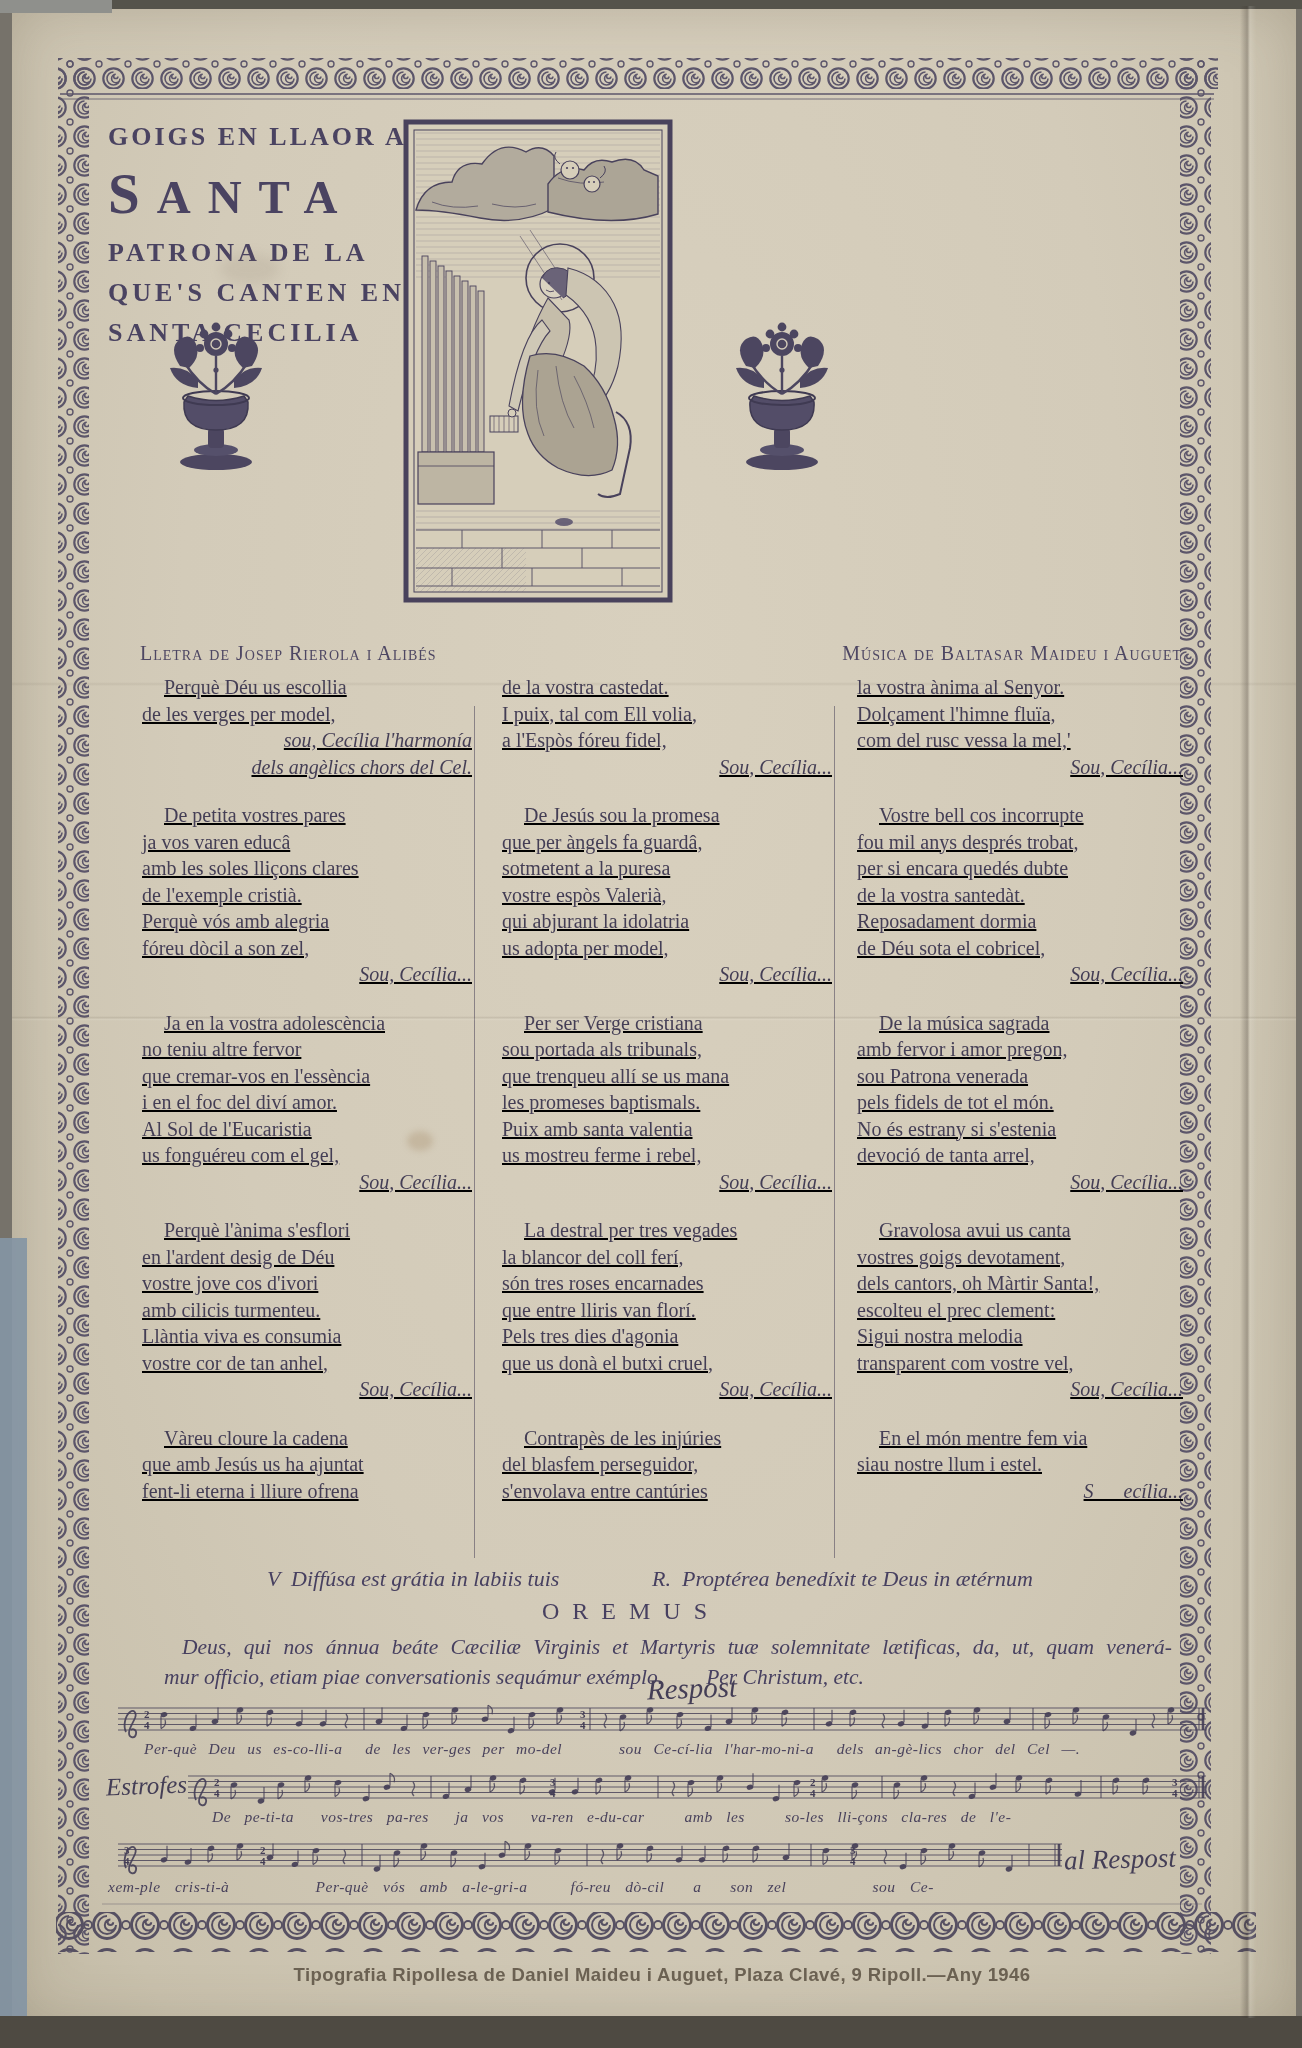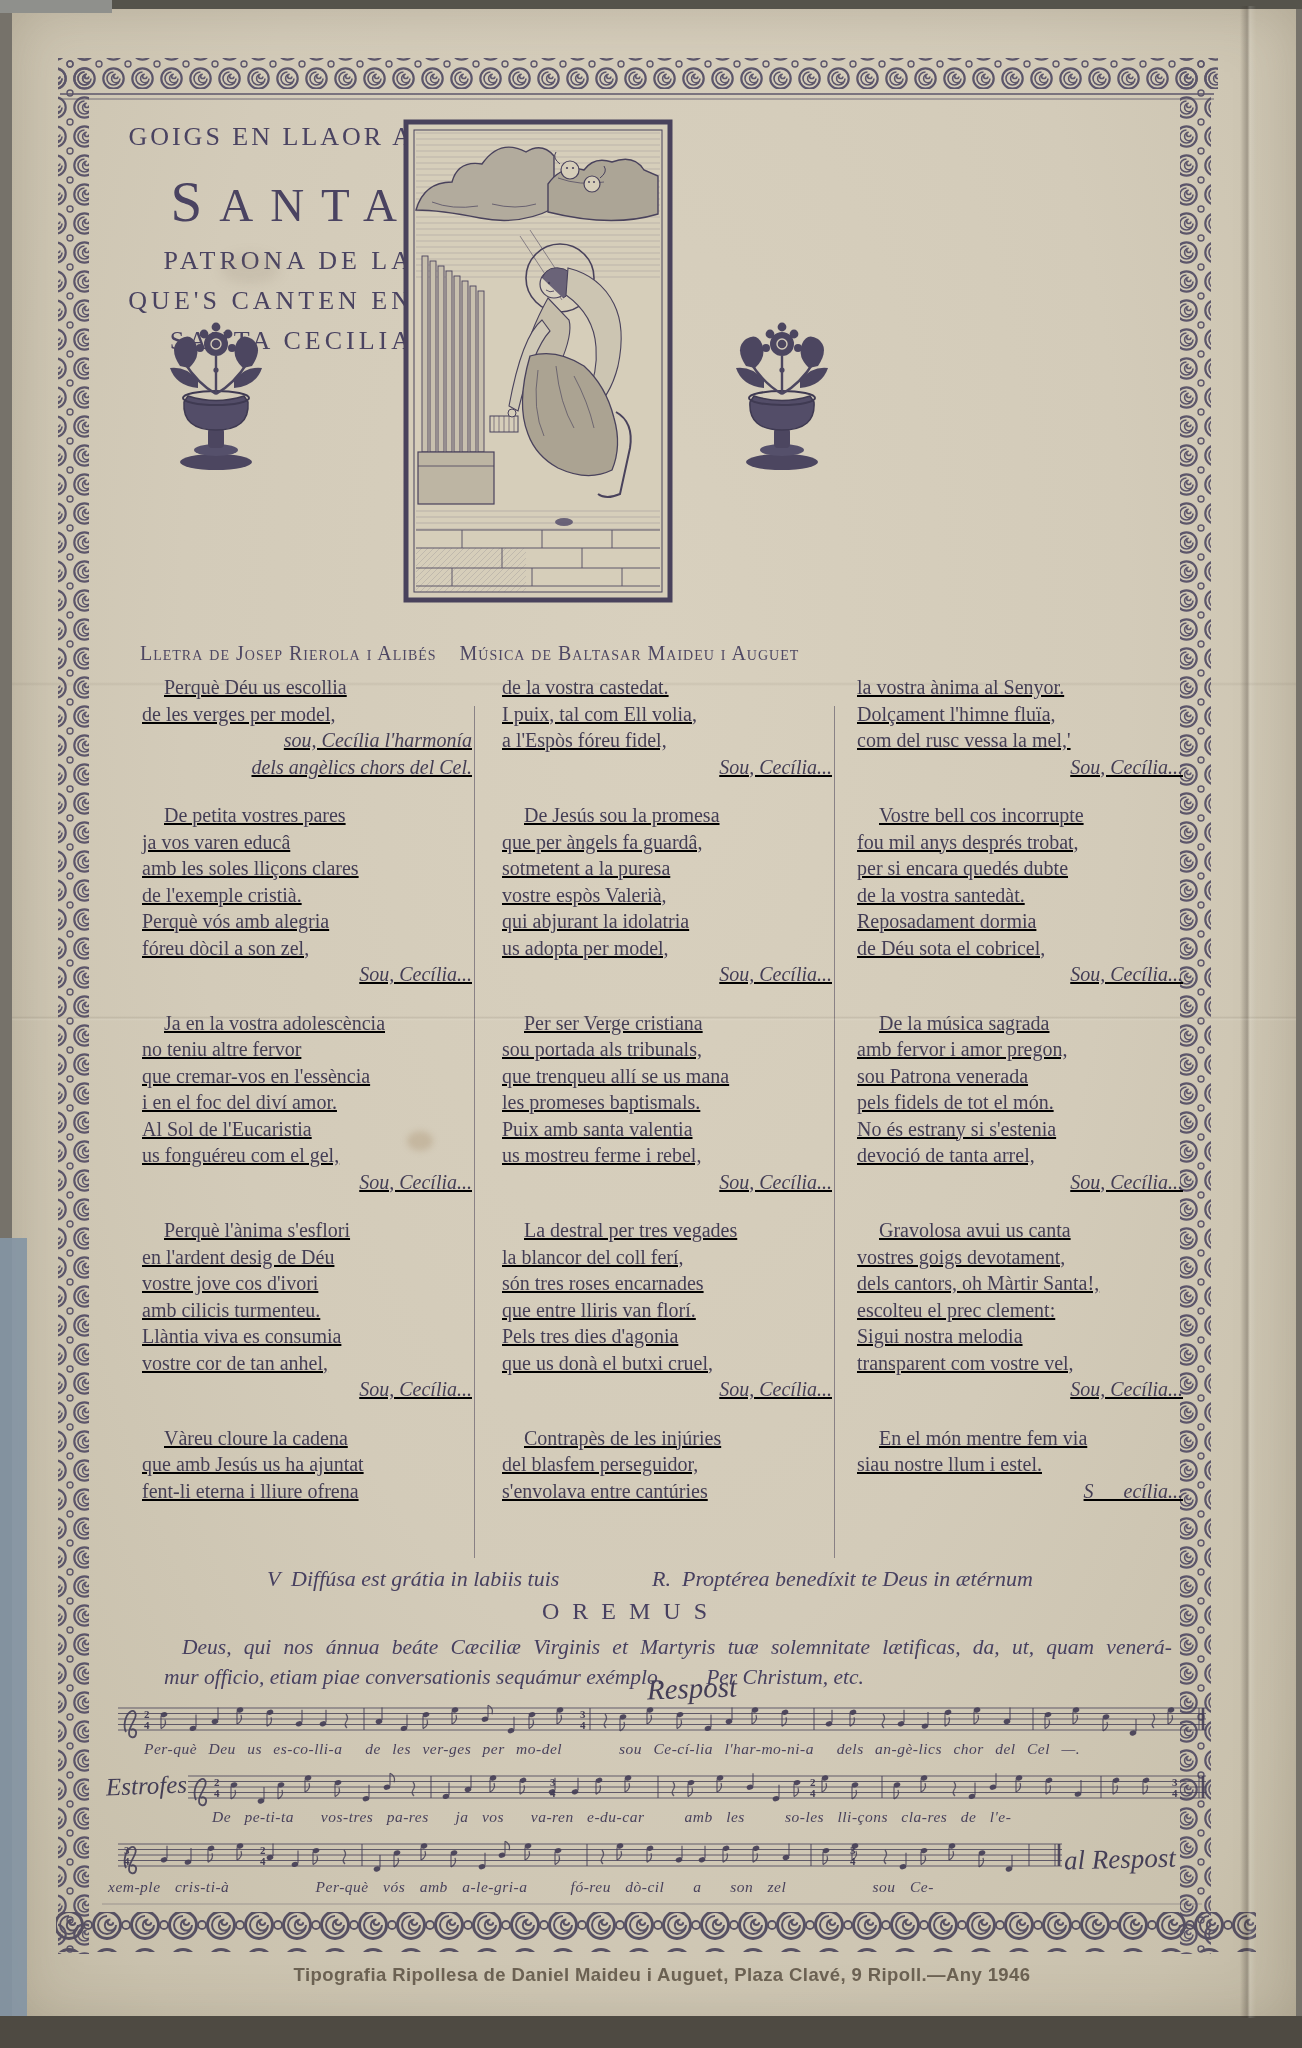--- a/index.html
+++ b/index.html
@@ -17,30 +17,30 @@
   .fold-right{position:absolute;left:1240px;top:6px;width:16px;height:2012px;
       background:linear-gradient(to right, rgba(0,0,0,0), rgba(60,52,45,.30) 45%, rgba(255,255,250,.14) 62%, rgba(0,0,0,0));}
   .crease-h{position:absolute;left:12px;top:1016px;width:1284px;height:5px;
       background:linear-gradient(to bottom, rgba(0,0,0,0), rgba(100,90,75,.14), rgba(255,255,245,.10), rgba(0,0,0,0));}
   .crease-h2{position:absolute;left:12px;top:682px;width:1284px;height:4px;
       background:linear-gradient(to bottom, rgba(0,0,0,0), rgba(100,90,75,.10), rgba(0,0,0,0));}
 
   .ornament-svg{position:absolute;left:0;top:0;}
 
   
-  .hdr{position:absolute;text-align:right;color:#4a4361;}
+  .hdr{position:absolute;text-align:left;color:#4a4361;font-weight:bold;}
   .hdr-left{left:96px;top:116px;width:306px;}
   .hdr-right{left:686px;top:116px;width:490px;}
   .kicker{font-size:26px;letter-spacing:3px;white-space:nowrap;}
-  .big-title{font-size:47px;letter-spacing:17px;margin-top:17px;white-space:nowrap;}
+  .big-title{font-size:47px;letter-spacing:17px;margin-top:9px;white-space:nowrap;}
   .big-title::first-letter{font-size:57px;}
   .hdr-right .big-title{letter-spacing:11px;}
   .sub{font-size:26px;letter-spacing:4px;margin-top:13px;white-space:nowrap;line-height:27px;}
 
-  .credits{position:absolute;top:636px;left:128px;width:1042px;display:flex;
+  .credits{position:absolute;top:636px;left:128px;width:1042px;display:flex;justify-content:space-between;
            font-variant:small-caps;font-size:20px;letter-spacing:1px;color:#4e4763;gap:23px;}
 
   
   .col{position:absolute;top:668px;text-decoration:underline;}
   .col1{left:130px;width:330px;}
   .col2{left:490px;width:330px;}
   .col3{left:845px;width:326px;}
   .stanza{margin-bottom:22px;}
   .vline{font-size:20px;line-height:26.5px;white-space:pre;color:#443e55;}
   .vline.it{font-style:italic;text-align:right;}

